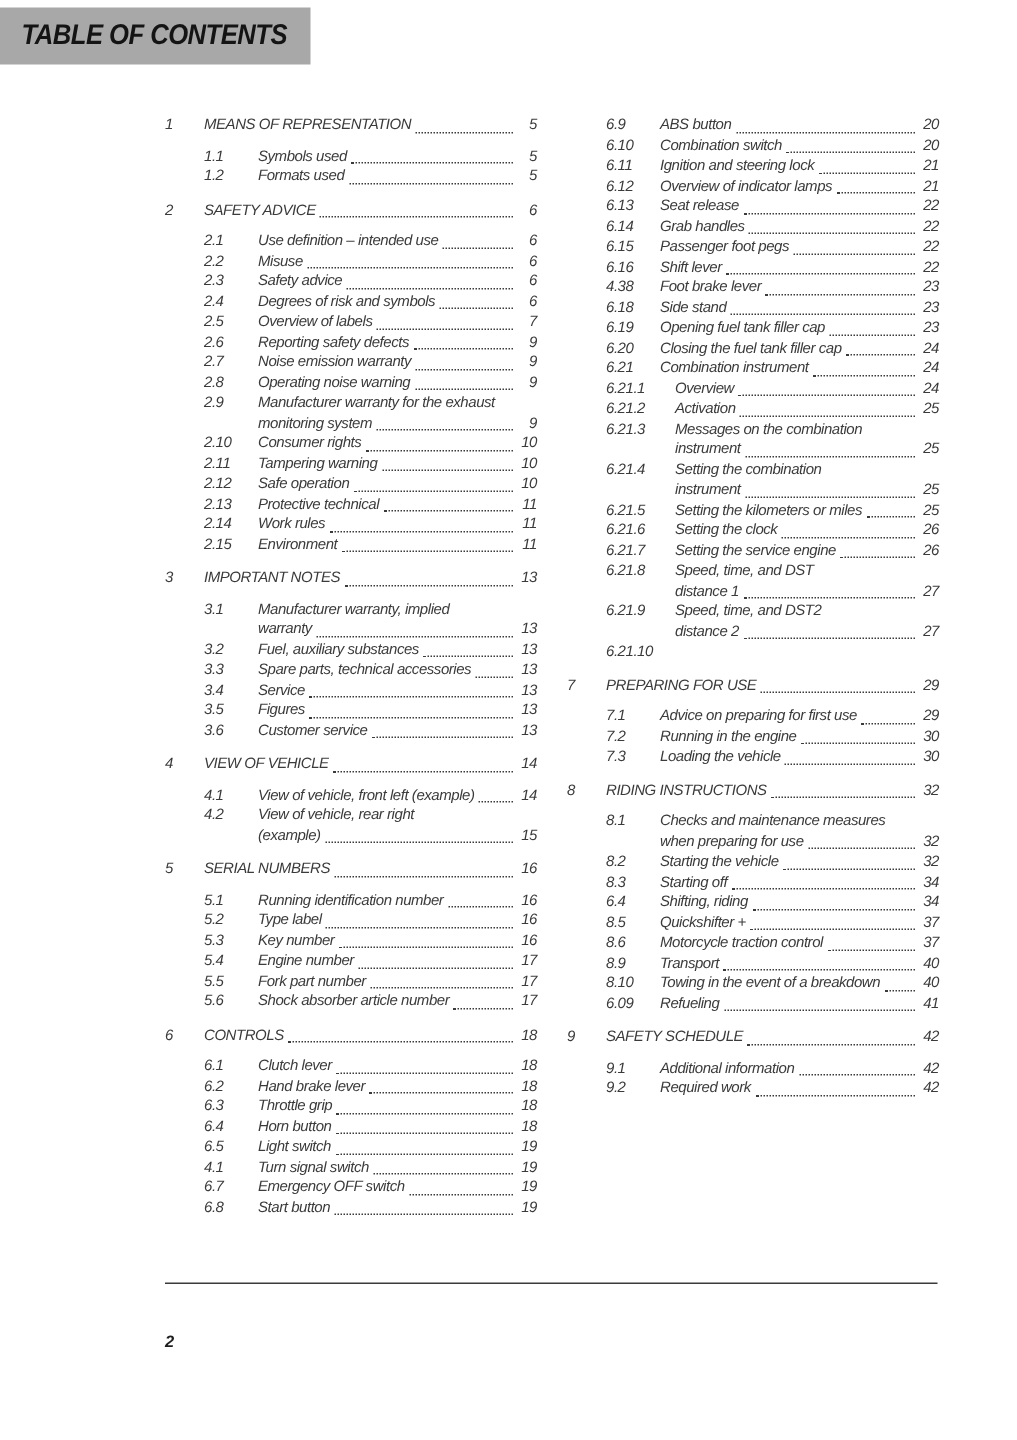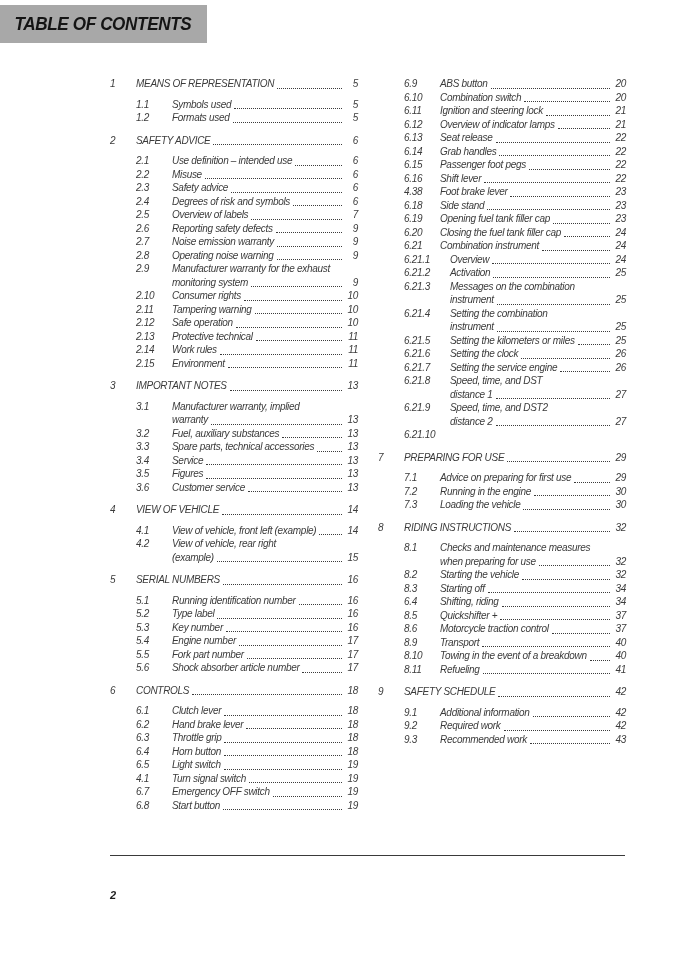--- a/index.html
+++ b/index.html
@@ -899,21 +899,21 @@
           <span class="num">8.10</span>
           <span class="body">
             <span class="tline">
               <span class="txt">Towing in the event of a breakdown</span>
               <span class="dots"></span>
               <span class="pg">40</span>
             </span>
           </span>
         </div>
         <div class="entry level-1">
-          <span class="num">8.11</span>
+          <span class="num">6.09</span>
           <span class="body">
             <span class="tline">
               <span class="txt">Refueling</span>
               <span class="dots"></span>
               <span class="pg">41</span>
             </span>
           </span>
         </div>
         <div class="entry level-0 chapter">
           <span class="num">9</span>
@@ -938,29 +938,19 @@
         <div class="entry level-1">
           <span class="num">9.2</span>
           <span class="body">
             <span class="tline">
               <span class="txt">Required work</span>
               <span class="dots"></span>
               <span class="pg">42</span>
             </span>
           </span>
         </div>
-        <div class="entry level-1">
-          <span class="num">9.3</span>
-          <span class="body">
-            <span class="tline">
-              <span class="txt">Recommended work</span>
-              <span class="dots"></span>
-              <span class="pg">43</span>
-            </span>
-          </span>
-        </div>
       </div>
   </div>
 
   <div class="footer-rule"></div>
   <div class="footer-page-num">2</div>
 
 </div>
 
 </body></html>

